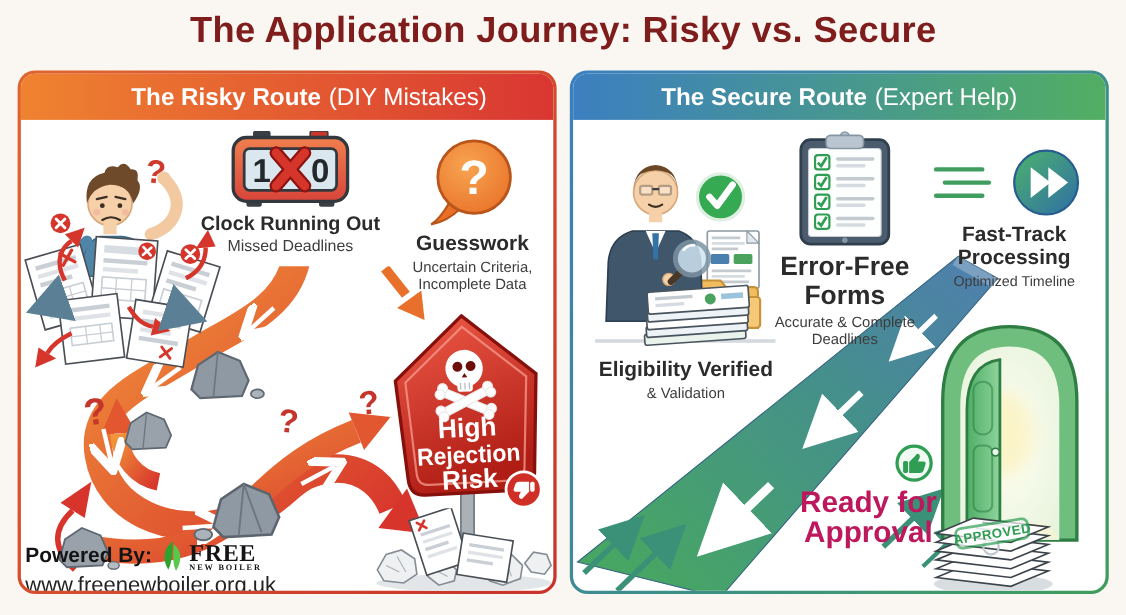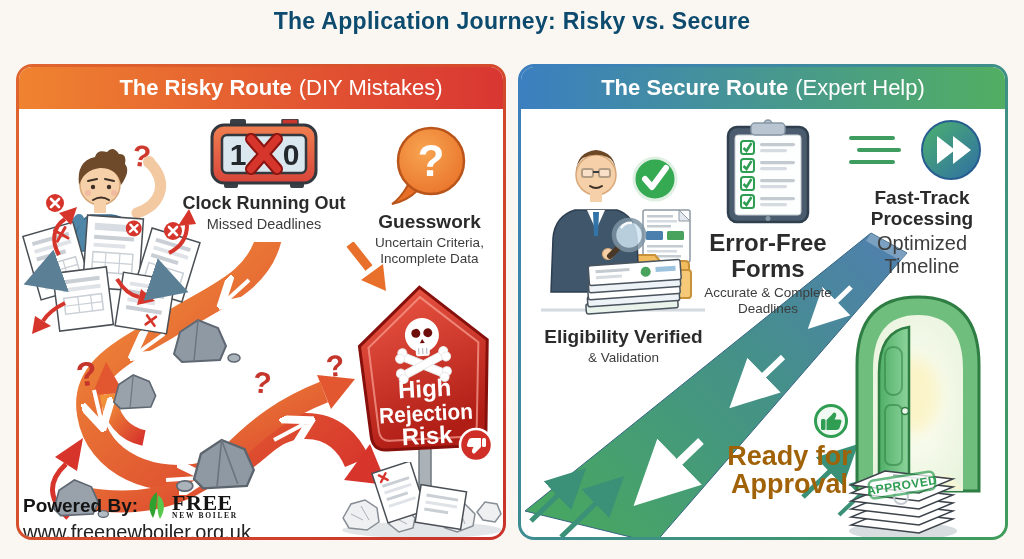--- a/index.html
+++ b/index.html
@@ -1,38 +1,38 @@
 <!DOCTYPE html>
 <html><head>
 <meta charset="utf-8">
 <style>
   html,body{margin:0;padding:0;background:#faf7f3;}
   .canvas{position:relative;width:1024px;height:559px;background:#faf7f3;overflow:hidden;
           font-family:"Liberation Sans",sans-serif;}
   svg text{font-family:"Liberation Sans",sans-serif;}
   .main-title{position:absolute;top:8px;left:0;right:0;text-align:center;
-              font-size:23px;font-weight:bold;color:#0c4a6e;letter-spacing:.3px;}
+              font-size:33px;font-weight:bold;color:#7f1d1d;letter-spacing:.3px;}
   .panel{position:absolute;top:64px;width:490px;height:476px;border-radius:16px;
          padding:3px;box-sizing:border-box;}
   .panel.risky{left:16px;background:linear-gradient(130deg,#e0652f,#c8332a);}
   .panel.secure{left:518px;background:linear-gradient(130deg,#3c7fc0,#3f9d5b);}
   .panel-inner{position:relative;width:100%;height:100%;background:#fff;
                border-radius:13px;overflow:hidden;}
   .panel-header{height:42px;display:flex;align-items:center;justify-content:center;
                 color:#fff;font-size:22px;gap:7px;}
   .panel-header.risky{background:linear-gradient(90deg,#ef8330,#d93632);padding-left:40px;}
   .panel-header.secure{background:linear-gradient(90deg,#3c7fc0,#52ae62);}
   .ph-strong{font-weight:bold;}
   .abs{position:absolute;}
   .feature{position:absolute;display:flex;flex-direction:column;align-items:center;
            text-align:center;z-index:3;}
   .f-title{font-weight:bold;color:#2b2b2b;font-size:18px;line-height:1.1;margin-top:5px;}
   .f-sub{color:#3d3d3d;font-size:13.5px;line-height:1.18;margin-top:2px;}
   .text-block{position:absolute;text-align:center;z-index:3;}
-  .approval-title{font-size:27px;font-weight:bold;color:#a16207;line-height:1.05;}
+  .approval-title{font-size:27px;font-weight:bold;color:#be185d;line-height:1.05;}
   .powered{position:absolute;left:4px;top:424px;display:flex;align-items:center;gap:7px;z-index:5;}
   .powered-label{font-size:19px;font-weight:bold;color:#141414;}
   .brand{display:flex;align-items:center;gap:3px;}
   .brand-text{display:flex;flex-direction:column;line-height:.9;font-family:Liberation Serif, serif;}
   .brand-free{font-size:22px;font-weight:bold;letter-spacing:.5px;color:#141414;}
   .brand-sub{font-size:7.5px;font-weight:bold;letter-spacing:1.7px;color:#141414;}
   .site-url{position:absolute;left:4px;top:454px;font-size:20px;color:#222;z-index:5;}
 </style>
 </head>
 <body>
@@ -453,42 +453,42 @@
         <div class="f-title" style="font-size:24px">
           <div>Error-Free</div>
           <div>Forms</div>
         </div>
         <div class="f-sub">
           <div>Accurate &amp; Complete</div>
           <div>Deadlines</div>
         </div>
       </div>
 
-      <div class="feature" style="left:322px;top:50px;width:158px">
+      <div class="feature" style="left:322px;top:66px;width:158px">
         <svg width="150" height="66" viewBox="0 0 150 66">
           <defs>
             <linearGradient id="ffg" x1="0" y1="0" x2="1" y2="1">
               <stop offset="0" stop-color="#4cb26d"></stop>
                 <stop offset="1" stop-color="#2f6ea5"></stop>
             </linearGradient>
           </defs>
           <g stroke="#3f9e5f" stroke-width="4" stroke-linecap="round">
             <line x1="4" y1="21" x2="46" y2="21"></line>
             <line x1="12" y1="33" x2="52" y2="33"></line>
             <line x1="4" y1="45" x2="46" y2="45"></line>
           </g>
           <circle cx="104" cy="33" r="29" fill="url(#ffg)" stroke="#275d8f" stroke-width="2"></circle>
           <polygon points="90,19 90,47 108,33" fill="#fff"></polygon>
           <polygon points="106,19 106,47 124,33" fill="#fff"></polygon>
         </svg>
         <div class="f-title" style="font-size:19px">
           <div>Fast-Track</div>
           <div>Processing</div>
         </div>
-        <div class="f-sub" style="font-size:20px">Optimized Timeline</div>
+        <div class="f-sub" style="font-size:13px">Optimized Timeline</div>
       </div>
 
       <svg class="abs" style="left:330px;top:218px;z-index:2" width="138" height="210" viewBox="0 0 138 210">
         <defs>
           <linearGradient id="dlg" x1="0" y1="0" x2="1" y2="0">
             <stop offset="0" stop-color="#4fae66"></stop>
               <stop offset="1" stop-color="#8ed49c"></stop>
           </linearGradient>
           <radialGradient id="dgg" cx="0.5" cy="0.5" r="0.75">
             <stop offset="0" stop-color="#fffef2"></stop>

